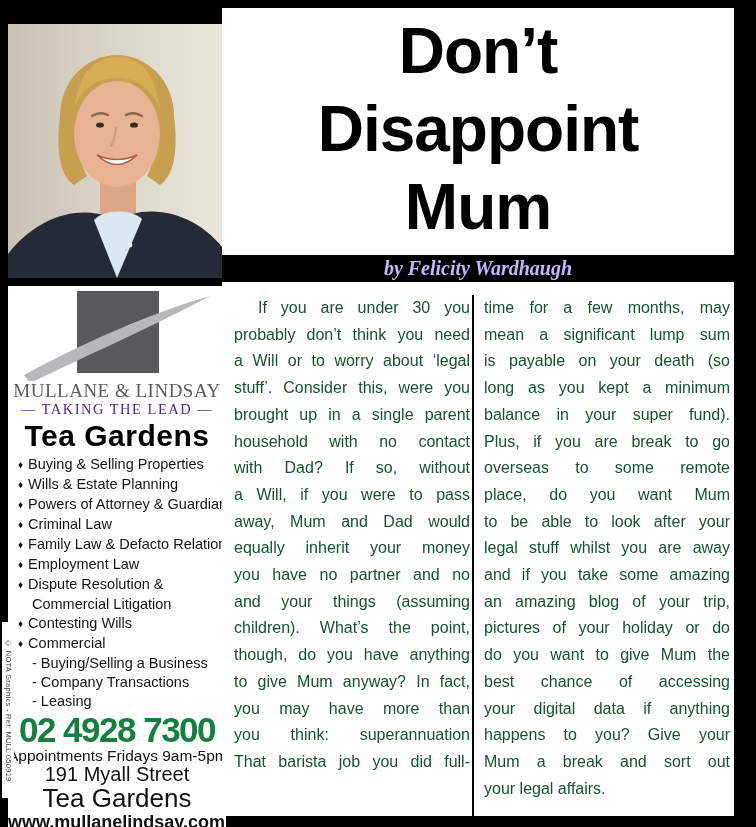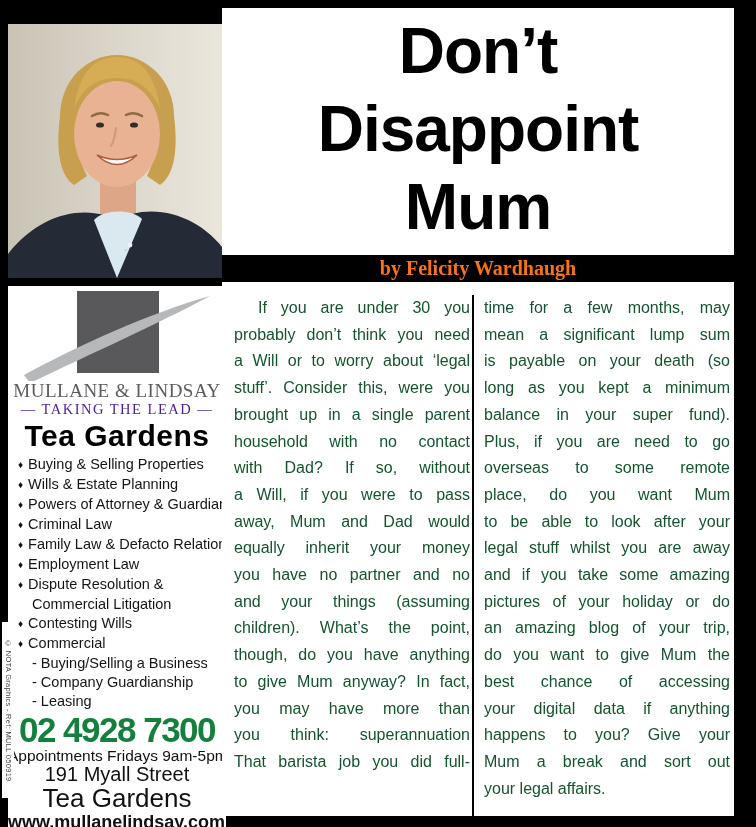--- a/index.html
+++ b/index.html
@@ -60,22 +60,22 @@
     position:absolute;left:222px;top:8px;width:512px;height:808px;
     background:#fff;display:flex;flex-direction:column;
   }
   .headline{height:247px;text-align:center;padding-top:4px;box-sizing:border-box;}
   .hline{
     font-size:64px;line-height:78px;font-weight:900;letter-spacing:-1px;
     color:#000;white-space:nowrap;
   }
   .byline-bar{height:27px;background:#000;text-align:center;}
   .byline{
-    font-family:"Liberation Serif",serif;font-weight:bold;
-    font-size:20px;line-height:26px;color:#f97316;
+    font-family:"Liberation Serif",serif;font-style:italic;font-weight:bold;
+    font-size:20px;line-height:26px;color:#c4b5fd;
   }
   .article{flex:1;display:flex;padding:13px 4px 0 12px;box-sizing:border-box;}
   .acol{width:236px;}
   .acol2{flex:1;padding-left:10px;}
   .col-divider{width:2px;background:#000;margin-left:2px;}
   .jline{
     font-size:16px;line-height:26.7px;color:#14532d;
     text-align:justify;text-align-last:justify;white-space:nowrap;
   }
   .jline.noj{text-align:left;text-align-last:left;}
@@ -146,21 +146,21 @@
         <div class="svc"><span class="diamond">♦</span><span>Wills &amp; Estate Planning</span></div>
         <div class="svc"><span class="diamond">♦</span><span>Powers of Attorney &amp; Guardianship</span></div>
         <div class="svc"><span class="diamond">♦</span><span>Criminal Law</span></div>
         <div class="svc"><span class="diamond">♦</span><span>Family Law &amp; Defacto Relations</span></div>
         <div class="svc"><span class="diamond">♦</span><span>Employment Law</span></div>
         <div class="svc"><span class="diamond">♦</span><span>Dispute Resolution &amp;</span></div>
         <div class="svc nob"><span>Commercial Litigation</span></div>
         <div class="svc"><span class="diamond">♦</span><span>Contesting Wills</span></div>
         <div class="svc"><span class="diamond">♦</span><span>Commercial</span></div>
         <div class="svc nob"><span>- Buying/Selling a Business</span></div>
-        <div class="svc nob"><span>- Company Guardianship</span></div>
+        <div class="svc nob"><span>- Company Transactions</span></div>
         <div class="svc nob"><span>- Leasing</span></div>
       </div>
 
     <div class="phone">02 4928 7300</div>
     <div class="appointments">Appointments Fridays 9am-5pm</div>
     <div class="addr-street">191 Myall Street</div>
     <div class="addr-town">Tea Gardens</div>
     <div class="website">www.mullanelindsay.com.au</div>
   </div>
 
@@ -201,28 +201,28 @@
           <div class="jline">you think: superannuation</div>
           <div class="jline">That barista job you did full-</div>
         </div>
       <div class="col-divider"></div>
       <div class="acol acol2" id="col2">
           <div class="jline">time for a few months, may</div>
           <div class="jline">mean a significant lump sum</div>
           <div class="jline">is payable on your death (so</div>
           <div class="jline">long as you kept a minimum</div>
           <div class="jline">balance in your super fund).</div>
-          <div class="jline">Plus, if you are need to go</div>
+          <div class="jline">Plus, if you are break to go</div>
           <div class="jline">overseas to some remote</div>
           <div class="jline">place, do you want Mum</div>
           <div class="jline">to be able to look after your</div>
           <div class="jline">legal stuff whilst you are away</div>
           <div class="jline">and if you take some amazing</div>
+          <div class="jline">an amazing blog of your trip,</div>
           <div class="jline">pictures of your holiday or do</div>
-          <div class="jline">an amazing blog of your trip,</div>
           <div class="jline">do you want to give Mum the</div>
           <div class="jline">best chance of accessing</div>
           <div class="jline">your digital data if anything</div>
           <div class="jline">happens to you? Give your</div>
           <div class="jline">Mum a break and sort out</div>
           <div class="jline noj">your legal affairs.</div>
         </div>
     </div>
   </div>
 </div>

